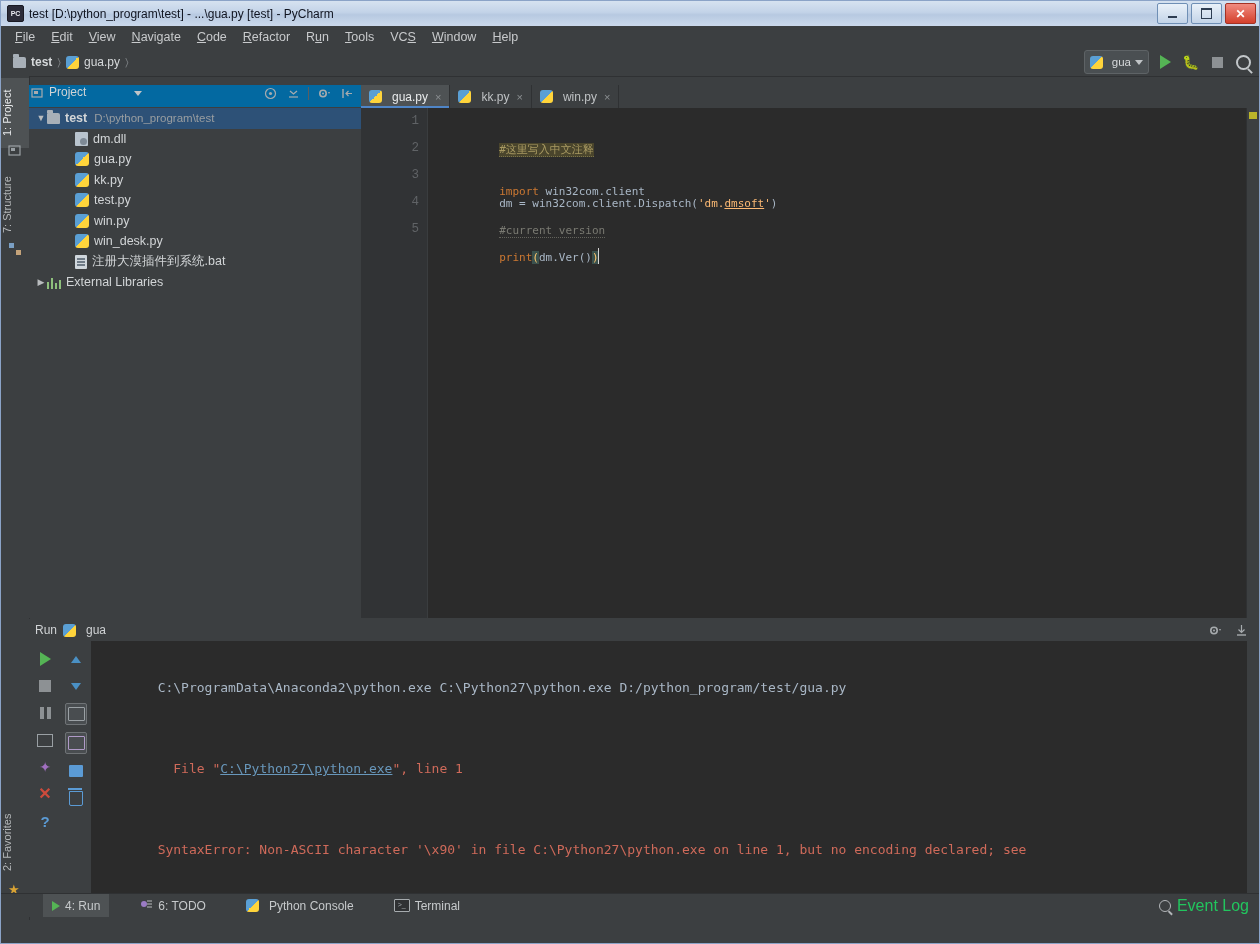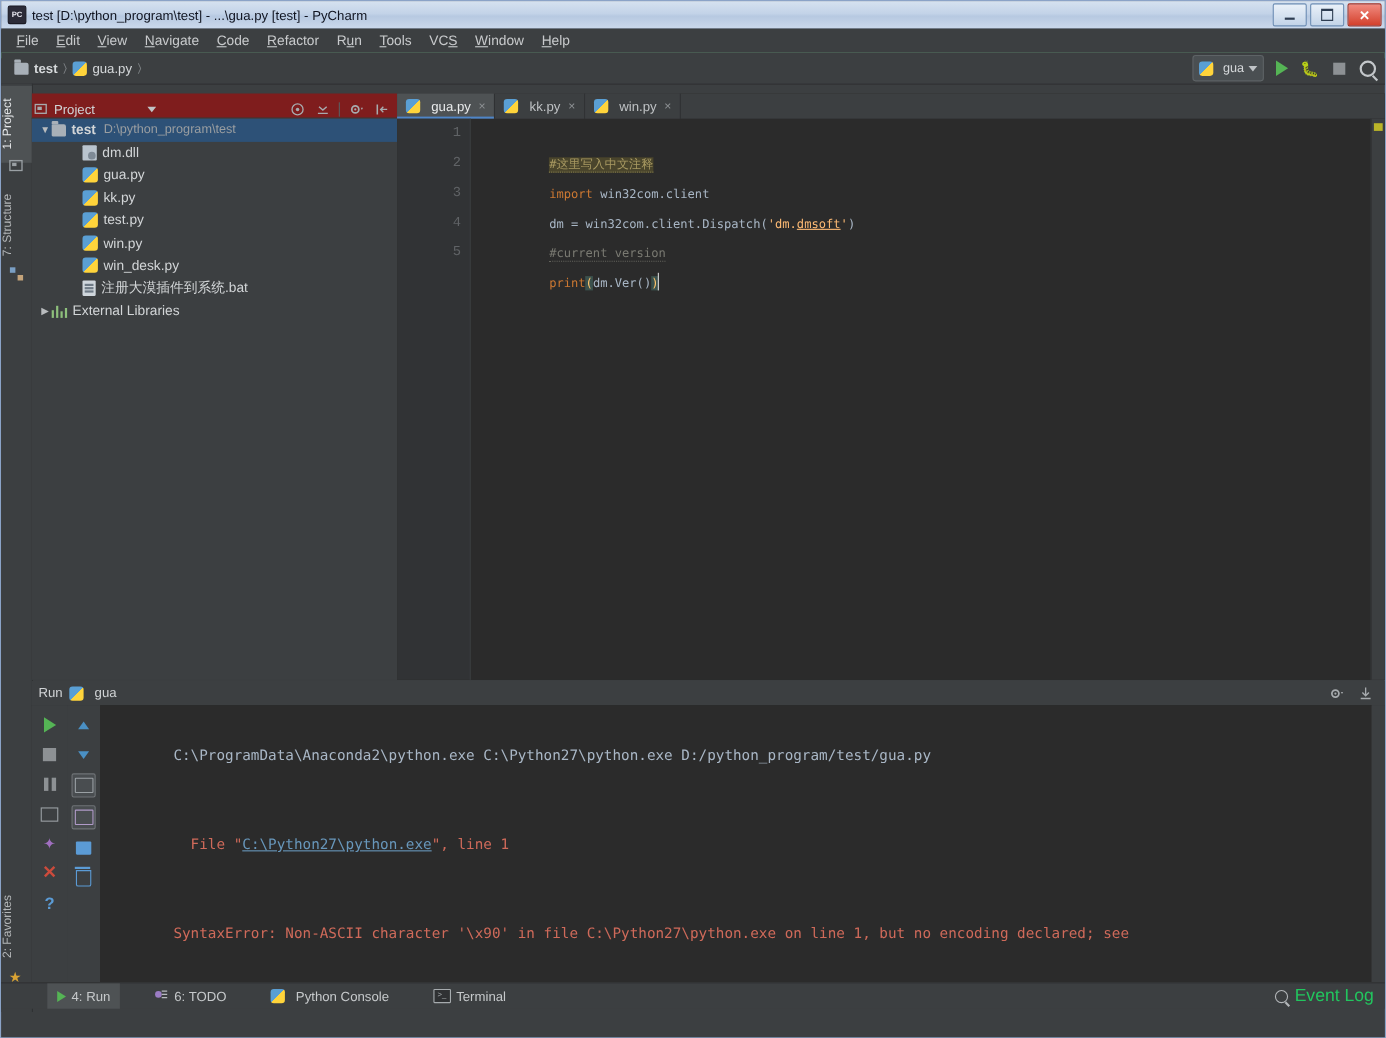--- a/index.html
+++ b/index.html
@@ -113,21 +113,21 @@
   }
   .vtab.active { background: #4e5254; color: #e6e8ea; }
   .vstrip-icon { position: absolute; left: 7px; width: 14px; height: 14px; }
 
   
   .projectpane {
     position: absolute; left: 28px; top: 84px; width: 332px; height: 533px;
     background: #3c3f41; border-right: 1px solid #2f3133;
   }
   .pp-header {
-    height: 22px; display: flex; align-items: flex-end; background: #7f1d1d;
+    height: 22px; display: flex; align-items: flex-start; background: #0369a1;
     border-bottom: 1px solid #2f3133;
   }
   .pp-title { font-size: 12px; color: #d0d3d5; margin-left: 4px; }
   .pp-icon-btn { width: 16px; height: 16px; display:flex;align-items:center;justify-content:center;color:#aeb2b5;font-size:11px; }
   .pp-header-right { margin-left: auto; display: flex; align-items: center; gap: 7px; padding-right: 6px; }
 
   .tree { position: absolute; left: 0; top: 22px; right: 0; bottom: 0; background: #3c3f41; padding-top: 1px; }
   .trow {
     height: 20.5px; display: flex; align-items: center; font-size: 12.5px; color: #d2d5d7;
     padding-left: 6px; white-space: nowrap;
@@ -480,21 +480,21 @@
         <div class="lnum" style="top:33px;">2</div>
         <div class="lnum" style="top:60px;">3</div>
         <div class="lnum" style="top:87px;">4</div>
         <div class="lnum" style="top:114px;">5</div>
       </div>
 
       <div class="codelines">
         <div class="cl" style="top:1px;">
           <span class="cmt-hl">#这里写入中文注释</span>
         </div>
-        <div class="cl" style="top:28px;">
+        <div class="cl" style="top:43px;">
           <span class="kw">import</span><span class="txt"> win32com.client</span>
         </div>
         <div class="cl" style="top:55px;">
           <span class="txt">dm = win32com.client.Dispatch(</span><span class="str">'dm.</span><span class="str udl">dmsoft</span><span class="str">'</span><span class="txt">)</span>
         </div>
         <div class="cl" style="top:109px;">
           <span class="kw">print</span><span class="brace-hl">(</span><span class="txt">dm.Ver()</span><span class="brace-hl">)</span><span class="caret"></span>
         </div>
         <div class="cl" style="top:82px;">
           <span class="cmt">#current version</span>

